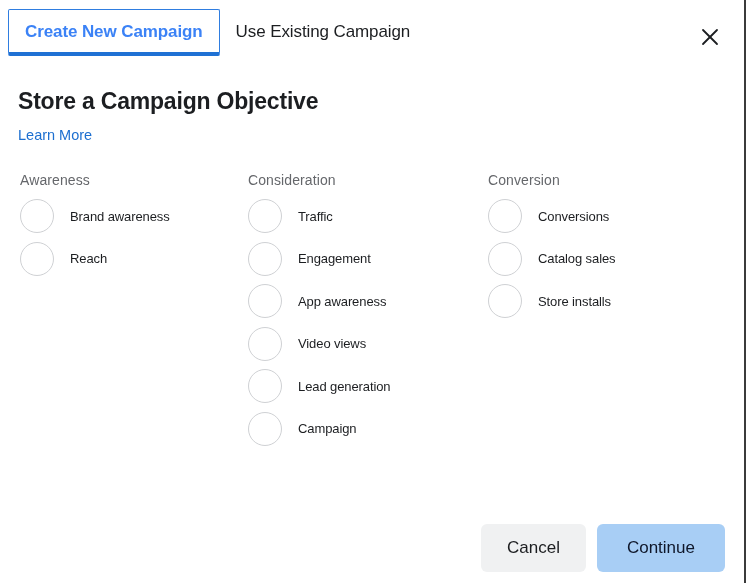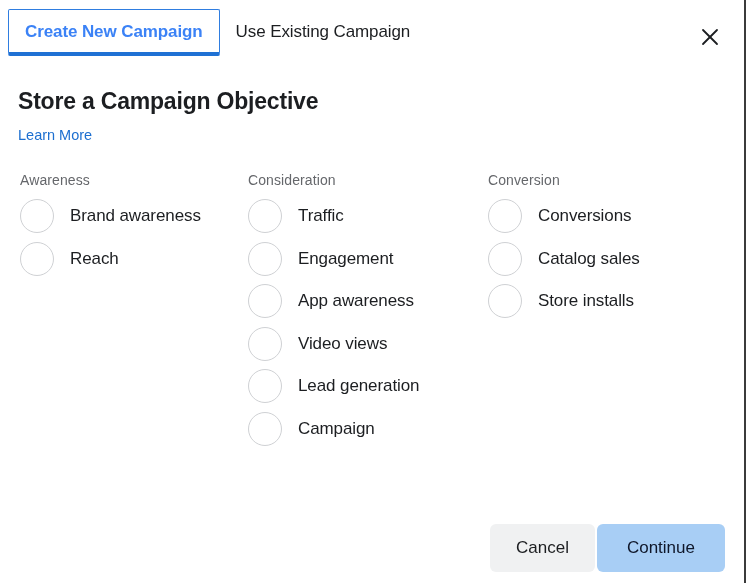--- a/index.html
+++ b/index.html
@@ -133,34 +133,34 @@
     width: 34px;
     height: 34px;
     min-width: 34px;
     border: 1.5px solid #cfd1d4;
     border-radius: 50%;
     background: #ffffff;
     box-sizing: border-box;
   }
   .opt-label {
     margin-left: 16px;
-    font-size: 17px;
+    font-size: 13px;
     color: #1c1e21;
     letter-spacing: -0.1px;
     white-space: nowrap;
   }
 
   
   .footer {
     position: absolute;
     right: 19px;
     top: 524px;
     display: flex;
     align-items: flex-start;
-    gap: 2px;
+    gap: 11px;
   }
   .btn {
     border: none;
     border-radius: 6px;
     font-family: "Liberation Sans", sans-serif;
     font-size: 17px;
     font-weight: normal;
     padding: 0 26px;
     height: 48px;
     line-height: 48px;

